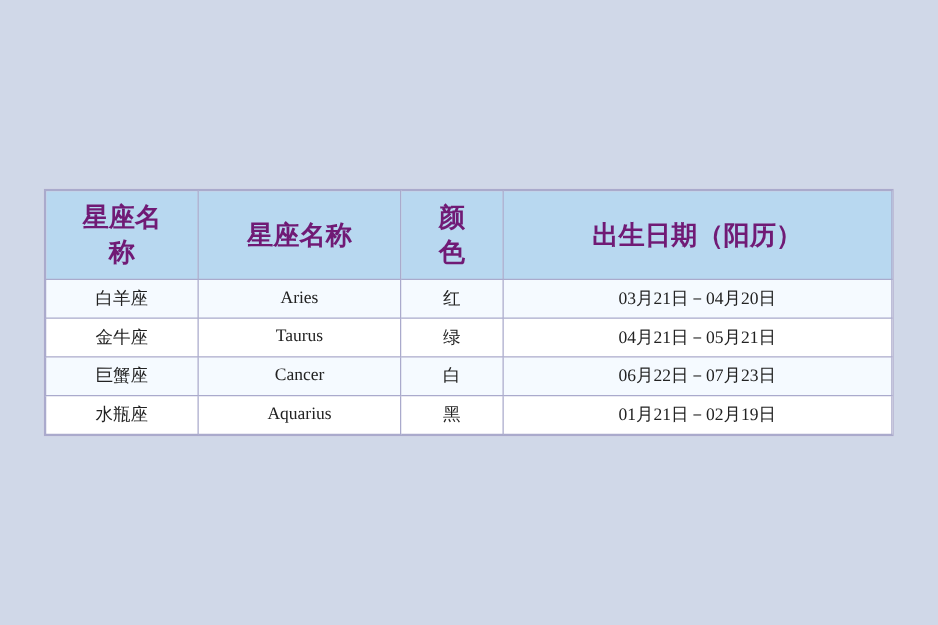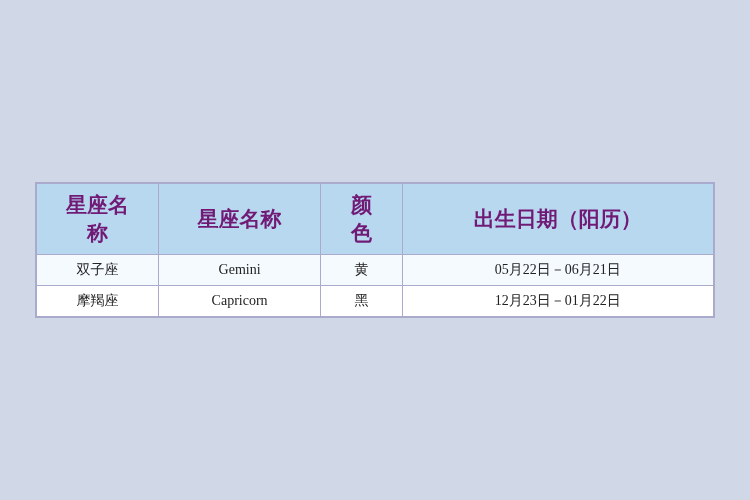--- a/index.html
+++ b/index.html
@@ -55,27 +55,39 @@
   <table>
     <thead>
       <tr>
         <th class="col-zh">星座名称</th>
         <th class="col-en">星座名称</th>
         <th class="col-color">颜色</th>
         <th class="col-date">出生日期（阳历）</th>
       </tr>
     </thead>
     <tbody id="table-body">
-        <tr>
-          <td>双子座</td>
-          <td>Gemini</td>
-          <td>黄</td>
-          <td>05月22日－06月21日</td>
+    <tr>
+          <td>白羊座</td>
+          <td>Aries</td>
+          <td>红</td>
+          <td>03月21日－04月20日</td>
         </tr>
         <tr>
-          <td>摩羯座</td>
-          <td>Capricorn</td>
+          <td>金牛座</td>
+          <td>Taurus</td>
+          <td>绿</td>
+          <td>04月21日－05月21日</td>
+        </tr>
+        <tr>
+          <td>巨蟹座</td>
+          <td>Cancer</td>
+          <td>白</td>
+          <td>06月22日－07月23日</td>
+        </tr>
+        <tr>
+          <td>水瓶座</td>
+          <td>Aquarius</td>
           <td>黑</td>
-          <td>12月23日－01月22日</td>
+          <td>01月21日－02月19日</td>
         </tr>
       </tbody>
   </table>
 </div>
 
 </body></html>

